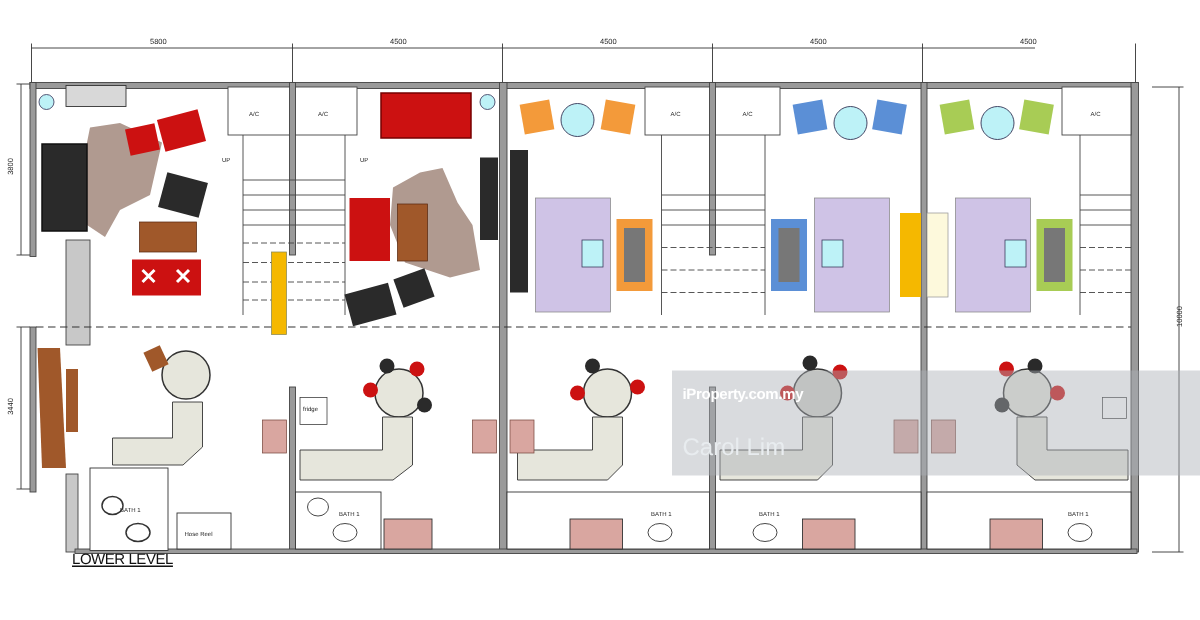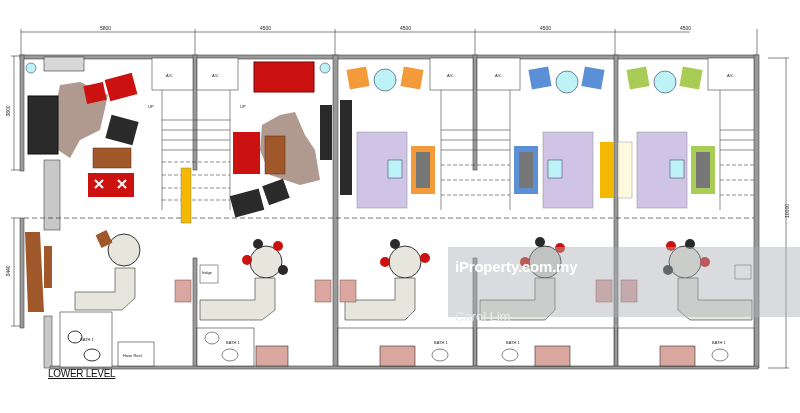--- a/index.html
+++ b/index.html
@@ -3,22 +3,22 @@
 <meta charset="utf-8">
 <style>
   html, body { margin:0; padding:0; background:#ffffff; }
   body { width:800px; height:413px; position:relative; overflow:hidden; font-family:"Liberation Sans", sans-serif; }
   svg { position:absolute; left:0; top:0; }
   .dim-label { position:absolute; font-size:5px; color:#222; font-family:"Liberation Sans", sans-serif; }
   .vdim { transform:rotate(-90deg); transform-origin:center; }
   .small { position:absolute; font-size:4px; color:#222; font-family:"Liberation Sans", sans-serif; white-space:nowrap; }
   .title { position:absolute; left:48px; top:368px; font-size:10px; color:#111; text-decoration:underline; letter-spacing:-0.3px; }
   .wm-band { position:absolute; left:448px; top:247px; width:352px; height:70px; background:rgba(170,175,182,0.45); }
-  .wm-logo { position:absolute; left:455px; top:258px; font-size:15px; color:#fff; font-weight:bold; letter-spacing:-0.2px; }
-  .wm-agent { position:absolute; left:455px; top:290px; font-size:13px; color:#e8ecef;margin-top:19px; }
+  .wm-logo { position:absolute; left:455px; top:258px; font-size:10px; color:#fff; font-weight:bold; letter-spacing:-0.2px; }
+  .wm-agent { position:absolute; left:455px; top:290px; font-size:16px; color:#e8ecef; }
 </style>
 </head>
 <body>
 
 <svg width="800" height="413" viewBox="0 0 800 413">
 
   <g stroke="#333" stroke-width="0.6" fill="none">
     <line x1="21" y1="32" x2="690" y2="32"></line>
     <line x1="21" y1="29" x2="21" y2="56"></line>
     <line x1="195" y1="29" x2="195" y2="56"></line>

